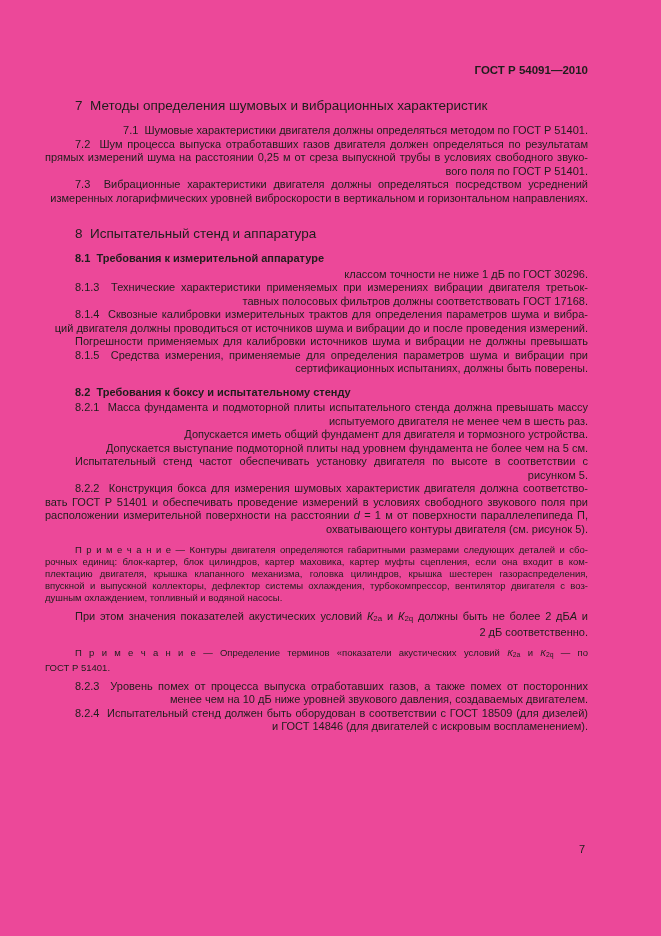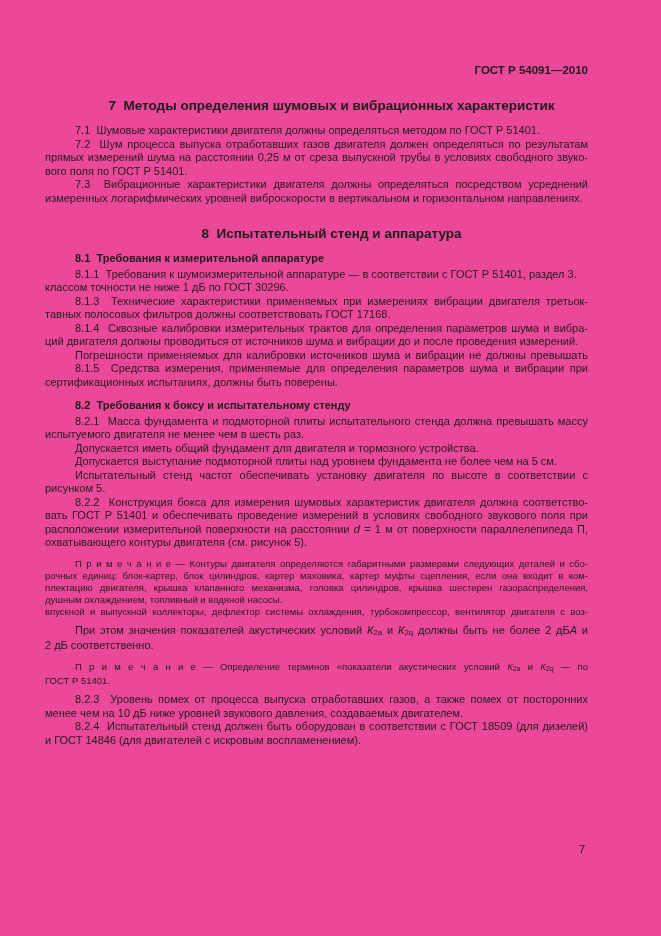--- a/index.html
+++ b/index.html
@@ -18,39 +18,38 @@
     background:#ec4899;
   }
   .doc-header{
     font-weight:bold;
     font-size:11.5px;
     line-height:13px;
     text-align:right;
     white-space:nowrap;
   }
   .h1{
-    font-weight:bold;
+    font-weight:normal;
     font-size:13.5px;
     line-height:17px;
     padding-left:30px;
     margin:20px 0 10px 0;
     white-space:nowrap;
-    text-align:center;
   }
   .sub{
     font-weight:bold;
     font-size:11px;
     line-height:13.5px;
     padding-left:30px;
     margin:10px 0 2px 0;
     white-space:nowrap;
   }
   .para{margin:0;}
   .note{margin:8px 0 6px 0;}
-  .para .ln{font-size:11px;line-height:13.5px;}
+  .para .ln{font-size:11px;line-height:13.5px;text-align:right;}
   .note .ln{font-size:9.5px;line-height:12px;}
   .ln{white-space:nowrap;}
   .ln.ind{padding-left:30px;}
   .ln.j{text-align:justify;text-align-last:justify;}
   .it{font-style:italic;}
   .sb{font-size:0.72em;vertical-align:-0.18em;}
   .page-num{
     position:absolute;
     top:843px;right:76px;
     font-size:11px;line-height:13px;
@@ -70,23 +69,20 @@
         <div class="ln ind j"><span>7.2&nbsp; Шум процесса выпуска отработавших газов двигателя должен определяться по результатам</span></div>
         <div class="ln j"><span>прямых измерений шума на расстоянии 0,25 м от среза выпускной трубы в условиях свободного звуко-</span></div>
         <div class="ln"><span>вого поля по ГОСТ Р 51401.</span></div>
       </div>
       <div class="para">
         <div class="ln ind j"><span>7.3&nbsp; Вибрационные характеристики двигателя должны определяться посредством усреднений</span></div>
         <div class="ln"><span>измеренных логарифмических уровней виброскорости в вертикальном и горизонтальном направлениях.</span></div>
       </div>
       <div class="h1">8&nbsp; Испытательный стенд и аппаратура</div>
       <div class="sub">8.1&nbsp; Требования к измерительной аппаратуре</div>
-      <div class="para">
-        <div class="ln ind"><span>8.1.1&nbsp; Требования к шумоизмерительной аппаратуре — в соответствии с ГОСТ Р 51401, раздел 3.</span></div>
-      </div>
       <div class="para">
         <div class="ln"><span>классом точности не ниже 1 дБ по ГОСТ 30296.</span></div>
       </div>
       <div class="para">
         <div class="ln ind j"><span>8.1.3&nbsp; Технические характеристики применяемых при измерениях вибрации двигателя третьок-</span></div>
         <div class="ln"><span>тавных полосовых фильтров должны соответствовать ГОСТ 17168.</span></div>
       </div>
       <div class="para">
         <div class="ln ind j"><span>8.1.4&nbsp; Сквозные калибровки измерительных трактов для определения параметров шума и вибра-</span></div>
         <div class="ln"><span>ций двигателя должны проводиться от источников шума и вибрации до и после проведения измерений.</span></div>
@@ -116,22 +112,22 @@
       <div class="para">
         <div class="ln ind j"><span>8.2.2&nbsp; Конструкция бокса для измерения шумовых характеристик двигателя должна соответство-</span></div>
         <div class="ln j"><span>вать ГОСТ Р 51401 и обеспечивать проведение измерений в условиях свободного звукового поля при</span></div>
         <div class="ln j"><span>расположении измерительной поверхности на расстоянии </span><span class="it">d</span><span> = 1 м от поверхности параллелепипеда П,</span></div>
         <div class="ln"><span>охватывающего контуры двигателя (см. рисунок 5).</span></div>
       </div>
       <div class="note">
         <div class="ln ind j"><span>П р и м е ч а н и е — Контуры двигателя определяются габаритными размерами следующих деталей и сбо-</span></div>
         <div class="ln j"><span>рочных единиц: блок-картер, блок цилиндров, картер маховика, картер муфты сцепления, если она входит в ком-</span></div>
         <div class="ln j"><span>плектацию двигателя, крышка клапанного механизма, головка цилиндров, крышка шестерен газораспределения,</span></div>
+        <div class="ln j"><span>впускной и выпускной коллекторы, дефлектор системы охлаждения, турбокомпрессор, вентилятор двигателя с воз-</span></div>
         <div class="ln"><span>душным охлаждением, топливный и водяной насосы.</span></div>
-        <div class="ln j"><span>впускной и выпускной коллекторы, дефлектор системы охлаждения, турбокомпрессор, вентилятор двигателя с воз-</span></div>
       </div>
       <div class="para">
         <div class="ln ind j"><span>При этом значения показателей акустических условий </span><span class="it">К</span><span class="sb">2а</span><span> и </span><span class="it">К</span><span class="sb">2q</span><span> должны быть не более 2 дБ</span><span class="it">А</span><span> и</span></div>
         <div class="ln"><span>2 дБ соответственно.</span></div>
       </div>
       <div class="note">
         <div class="ln ind j"><span>П р и м е ч а н и е — Определение терминов «показатели акустических условий </span><span class="it">К</span><span class="sb">2а</span><span> и </span><span class="it">К</span><span class="sb">2q</span><span> — по</span></div>
         <div class="ln"><span>ГОСТ Р 51401.</span></div>
       </div>
       <div class="para">

